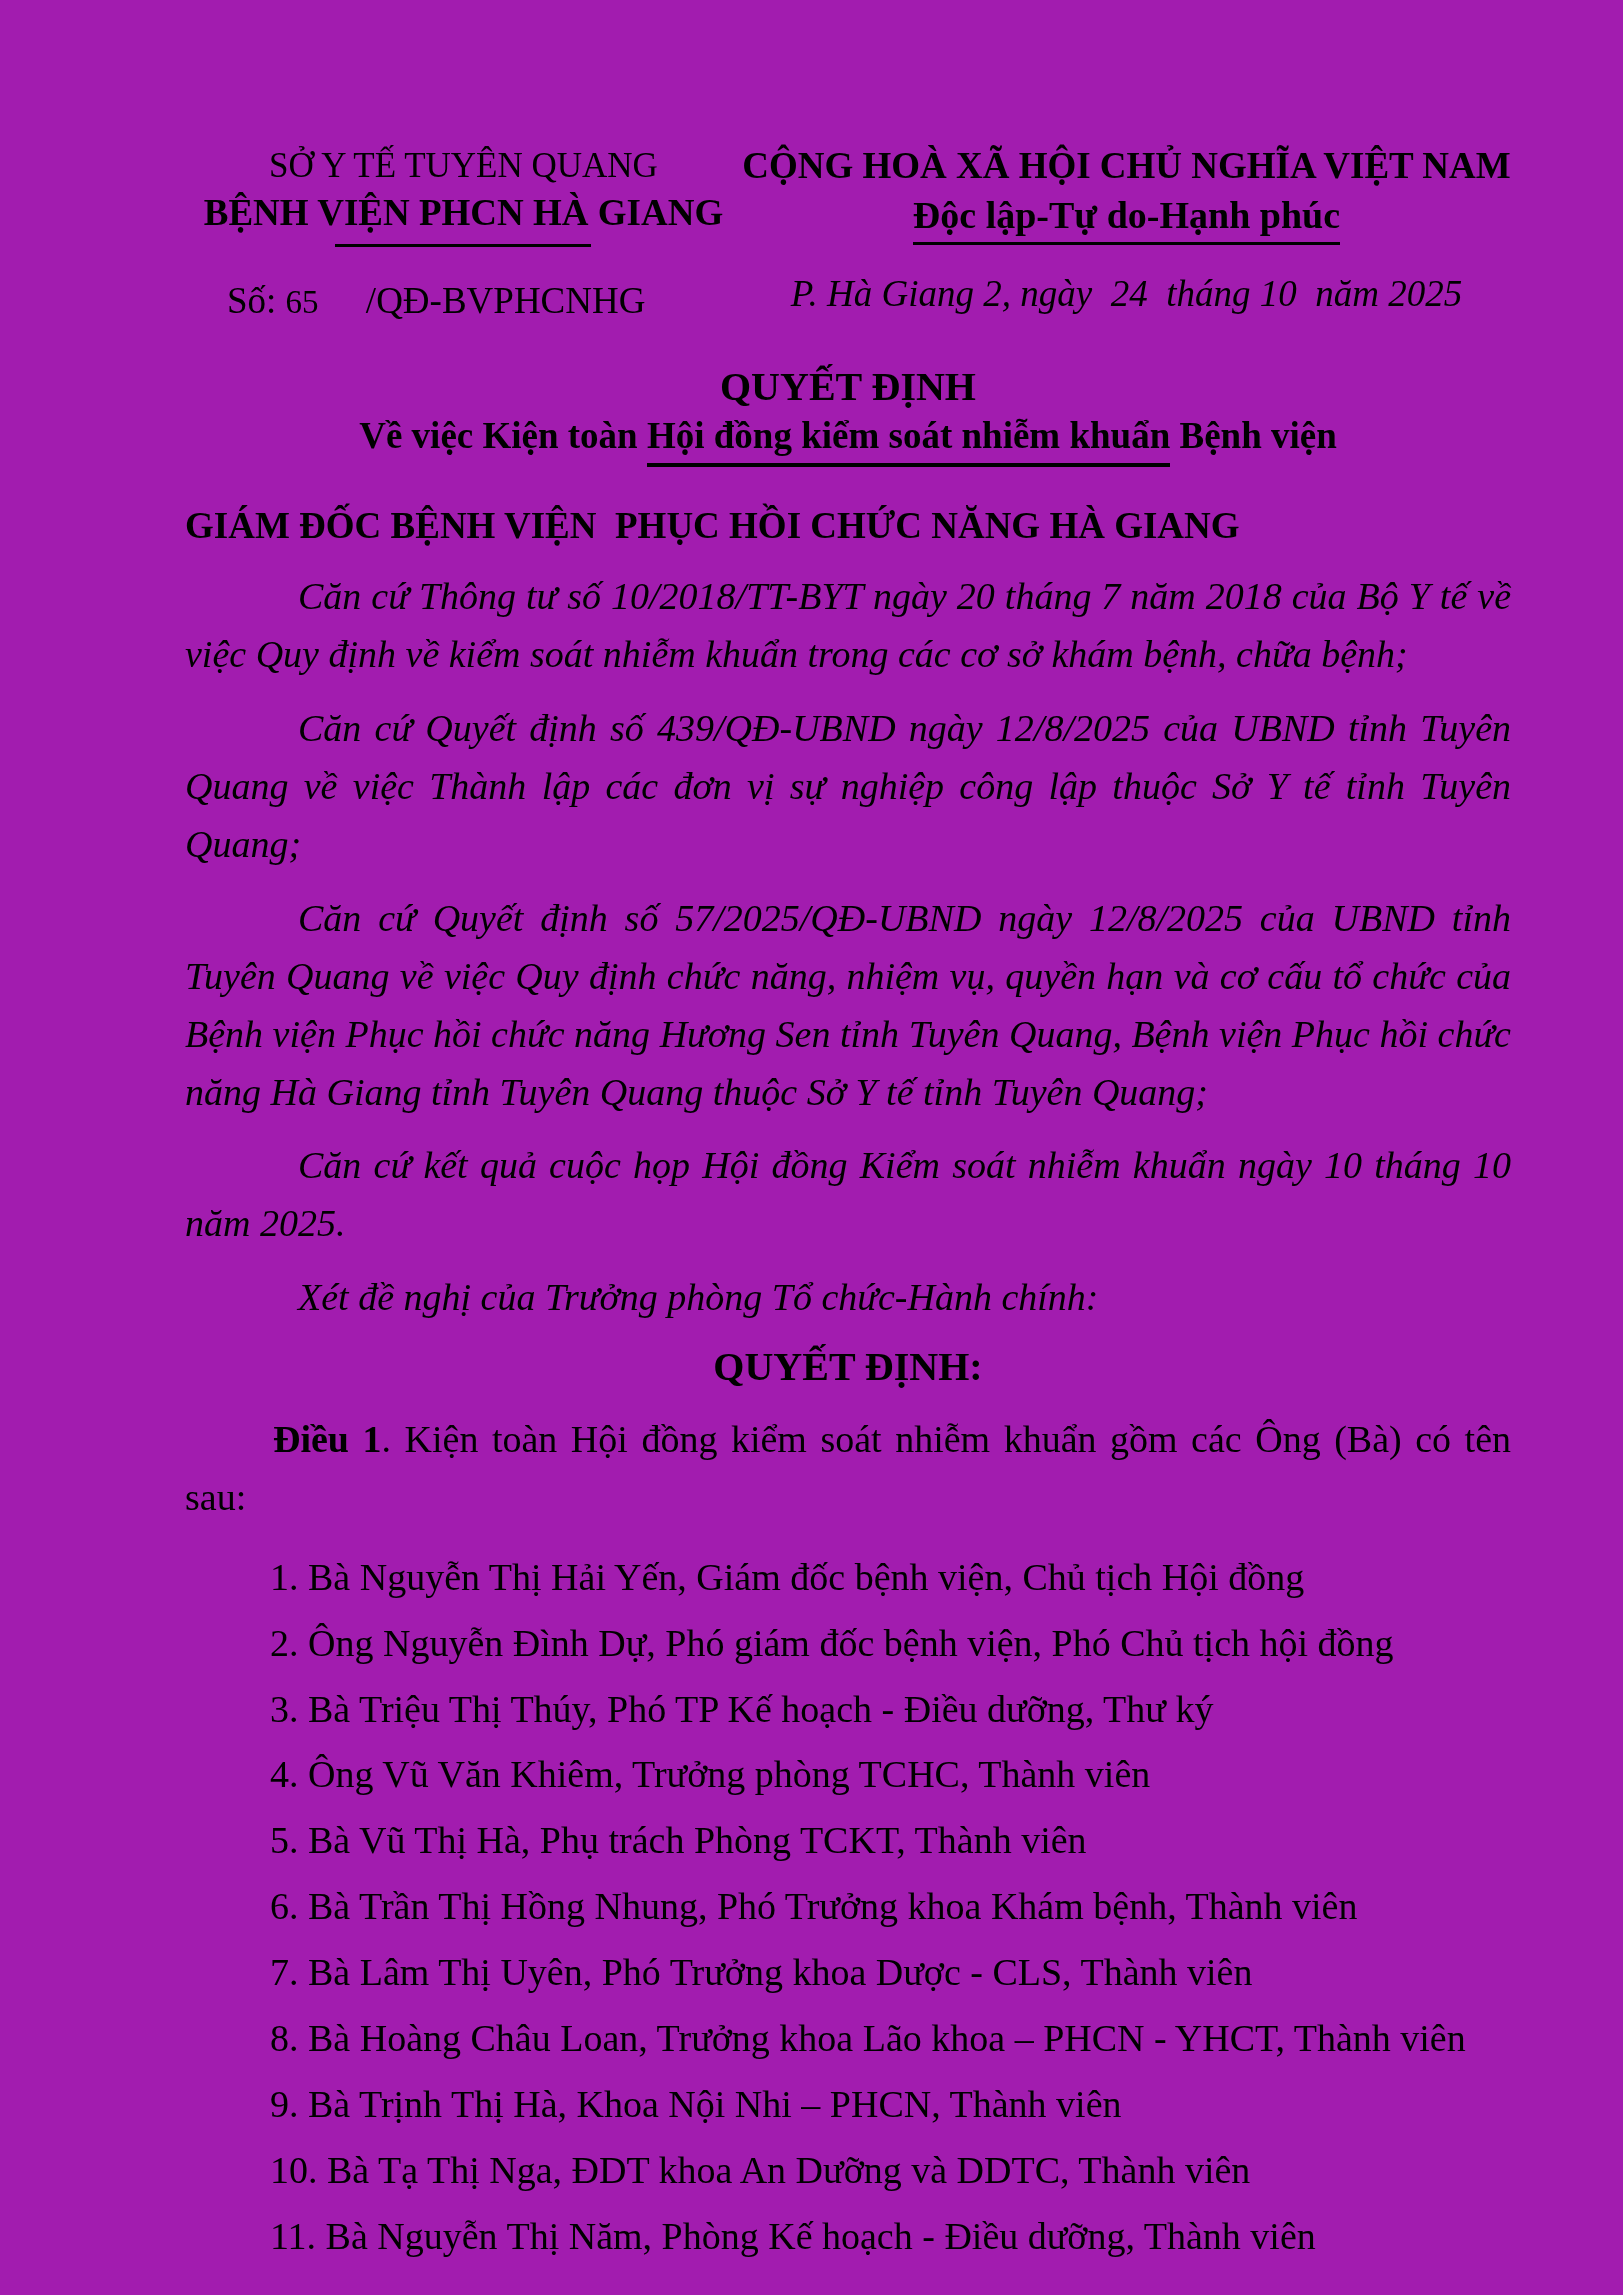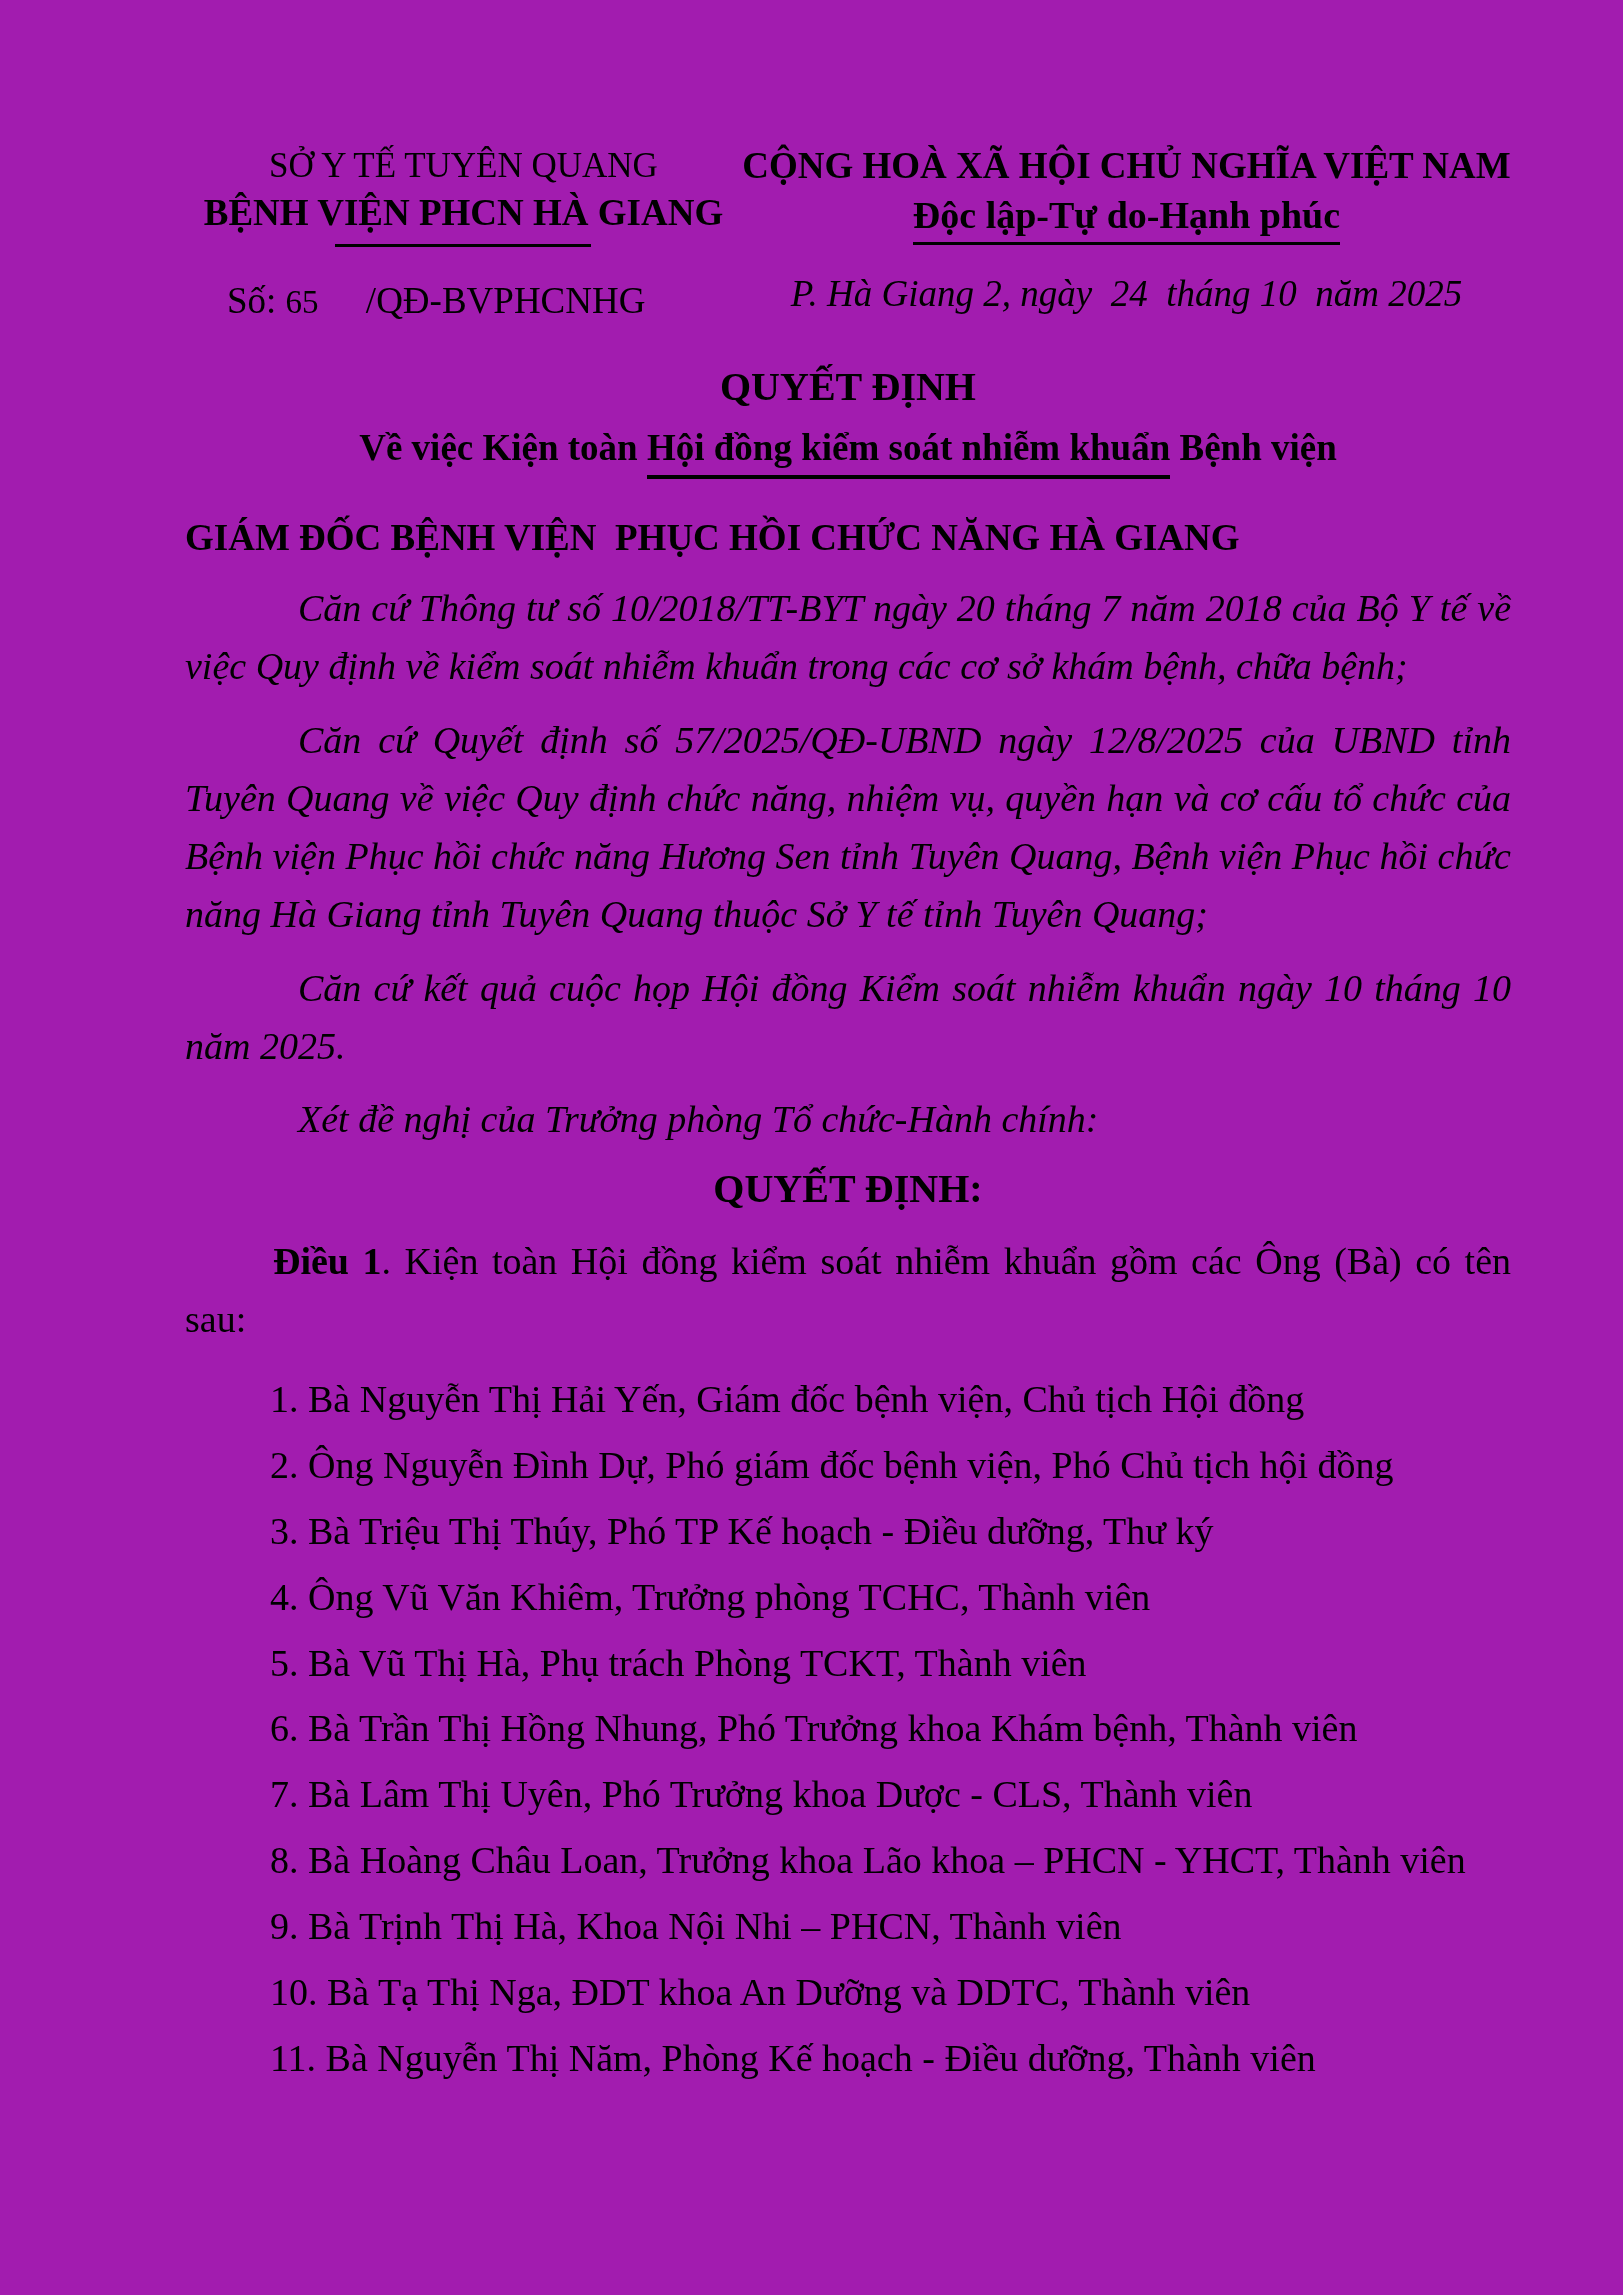--- a/index.html
+++ b/index.html
@@ -75,21 +75,21 @@
 
   
   .title-main {
     margin-top: 37px;
     text-align: center;
     font-weight: bold;
     font-size: 40px;
     line-height: 47px;
   }
   .title-sub {
-    margin-top: 15px;
+    margin-top: 3px;
     text-align: center;
     font-weight: bold;
     font-size: 37px;
     line-height: 46px;
   }
   .title-sub .underlined {
     border-bottom: 4.6px solid #000;
     padding-bottom: 6.5px;
   }
   .issuer {
@@ -171,20 +171,21 @@
 
   <div class="title-main">QUYẾT ĐỊNH</div>
 
   <div class="title-sub">
     <span>Về việc Kiện toàn </span><span class="underlined">Hội đồng kiểm soát nhiễm khuẩn</span><span> Bệnh viện</span>
   </div>
 
   <div class="issuer">GIÁM ĐỐC BỆNH VIỆN  PHỤC HỒI CHỨC NĂNG HÀ GIANG</div>
 
   <p class="recital">Căn cứ Thông tư số 10/2018/TT-BYT ngày 20 tháng 7 năm 2018 của Bộ Y tế về việc Quy định về kiểm soát nhiễm khuẩn trong các cơ sở khám bệnh, chữa bệnh;</p>
+  <p class="recital">Căn cứ Quyết định số 439/QĐ-UBND ngày 12/8/2025 của UBND tỉnh Tuyên Quang về việc Thành lập các đơn vị sự nghiệp công lập thuộc Sở Y tế tỉnh Tuyên Quang;</p>
   <p class="recital">Căn cứ Quyết định số 57/2025/QĐ-UBND ngày 12/8/2025 của UBND tỉnh Tuyên Quang về việc Quy định chức năng, nhiệm vụ, quyền hạn và cơ cấu tổ chức của Bệnh viện Phục hồi chức năng Hương Sen tỉnh Tuyên Quang, Bệnh viện Phục hồi chức năng Hà Giang tỉnh Tuyên Quang thuộc Sở Y tế tỉnh Tuyên Quang;</p>
   <p class="recital">Căn cứ kết quả cuộc họp Hội đồng Kiểm soát nhiễm khuẩn ngày 10 tháng 10 năm 2025.</p>
   <p class="recital">Xét đề nghị của Trưởng phòng Tổ chức-Hành chính:</p>
 
   <div class="decision-heading">QUYẾT ĐỊNH:</div>
 
   <div class="article">
     <span class="line1">
       <span class="article-label">Điều 1</span><span>. Kiện toàn Hội đồng kiểm soát nhiễm khuẩn gồm các Ông (Bà) có tên</span>
     </span>

